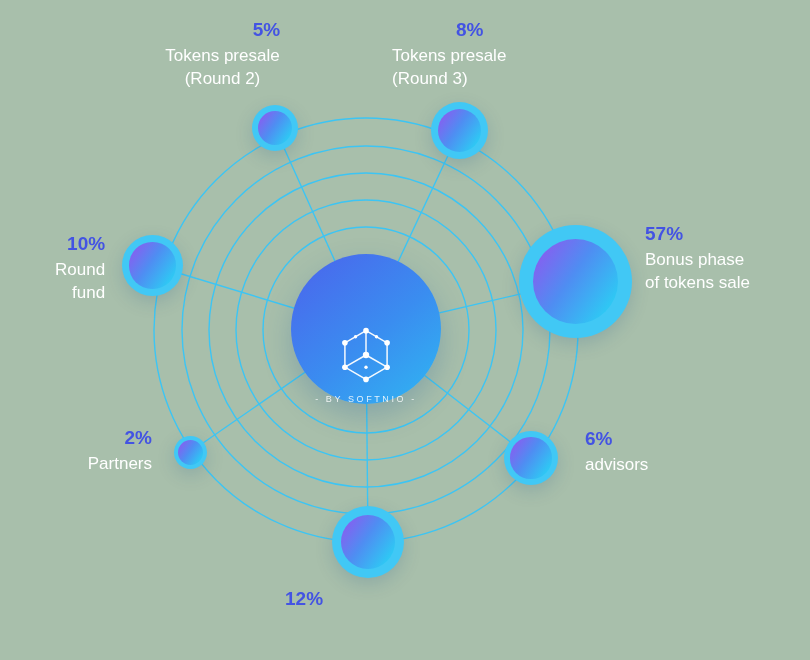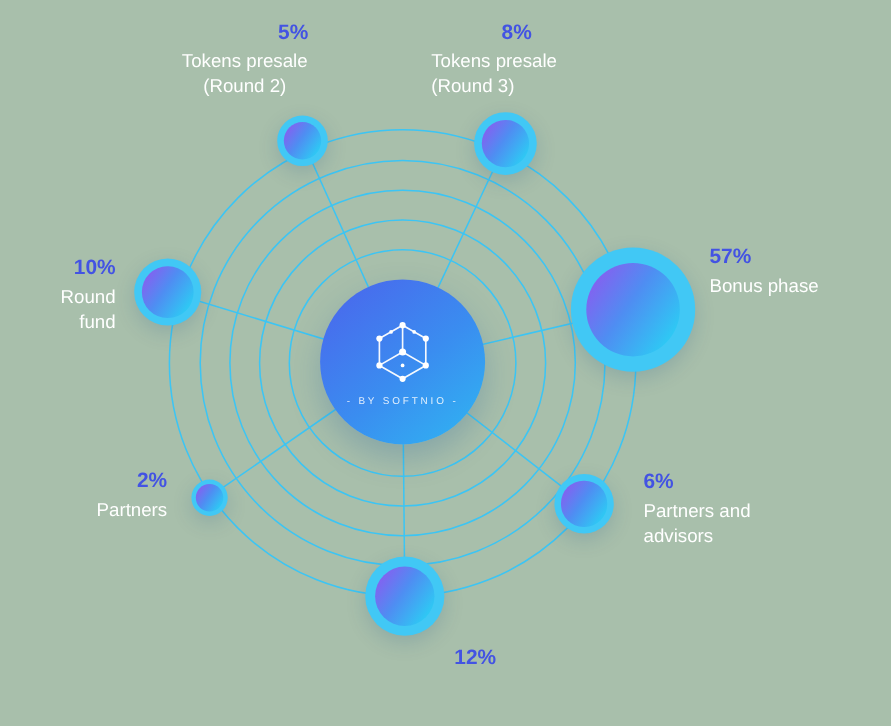--- a/index.html
+++ b/index.html
@@ -9,21 +9,21 @@
     --percent:#4353e3; --label:#ffffff;
   }
   *{margin:0;padding:0;box-sizing:border-box;}
   body{background:var(--bg);font-family:"Liberation Sans","DejaVu Sans",sans-serif;}
   .stage{position:relative;width:810px;height:660px;background:var(--bg);overflow:hidden;}
   .orbits{position:absolute;left:0;top:0;z-index:1;}
   .orbits circle,.orbits line{stroke:var(--ring);fill:none;stroke-width:1.4;}
   .center{
     position:absolute;left:291px;top:254px;width:150px;height:150px;border-radius:50%;
     background:linear-gradient(140deg,var(--center-top) 0%,#3a8df0 55%,var(--center-bottom) 100%);
-    display:flex;flex-direction:column;align-items:center;justify-content:center;z-index:2;
+    display:flex;flex-direction:column;align-items:center;justify-content:flex-end;z-index:2;
     box-shadow:0 12px 28px rgba(30,90,160,.25);
   }
   .brand-caption{margin-top:9px;font-size:9px;letter-spacing:2.6px;color:rgba(255,255,255,.85);white-space:nowrap;}
   .node{position:absolute;border-radius:50%;background:var(--halo);display:flex;align-items:center;justify-content:center;z-index:2;box-shadow:0 6px 18px rgba(20,80,140,.18);}
   .node .inner{width:76%;height:76%;border-radius:50%;background:linear-gradient(125deg,var(--node-purple) 8%,#4f8df2 45%,var(--node-cyan) 85%);}
   .n1{left:252px;top:105px;width:46px;height:46px;}
   .n2{left:431px;top:102px;width:57px;height:57px;}
   .n3{left:122px;top:235px;width:61px;height:61px;}
   .n4{left:519px;top:225px;width:113px;height:113px;}
   .n5{left:174px;top:436px;width:33px;height:33px;}
@@ -33,21 +33,21 @@
   .pct{font-weight:700;font-size:19px;line-height:20px;color:var(--percent);margin-bottom:4px;}
   .l1{left:135px;top:20px;width:175px;text-align:center;}
   .l1 .pct{transform:translateX(44px);}
   .l2{left:392px;top:20px;width:185px;text-align:left;}
   .l2 .pct{margin-left:64px;}
   .l3{left:55px;top:234px;text-align:right;}
   .l3 .pct{margin-left:11px;}
   .l4{left:645px;top:224px;text-align:left;}
   .l5{left:40px;top:428px;width:112px;text-align:right;}
   .l6{left:585px;top:429px;text-align:left;}
-  .l7{left:285px;top:589px;width:166px;text-align:right;}
+  .l7{left:285px;top:589px;width:166px;text-align:left;}
 </style>
 </head>
 <body>
 
 <div class="stage">
 
   <svg class="orbits" width="810" height="660" viewBox="0 0 810 660">
     <g>
       <circle cx="366" cy="330" r="103"></circle>
       <circle cx="366" cy="330" r="130"></circle>
@@ -126,30 +126,30 @@
 
   <div class="lbl l3">
     <div class="pct">10%</div>
     <div>Round</div>
     <div>fund</div>
   </div>
 
   <div class="lbl l4">
     <div class="pct">57%</div>
     <div>Bonus phase</div>
+    <div>of tokens sale</div>
   </div>
 
   <div class="lbl l5">
     <div class="pct">2%</div>
     <div>Partners</div>
   </div>
 
   <div class="lbl l6">
     <div class="pct">6%</div>
-    <div>Partners and</div>
     <div>advisors</div>
   </div>
 
   <div class="lbl l7">
     <div class="pct">12%</div>
   </div>
 
 </div>
 
 </body></html>

